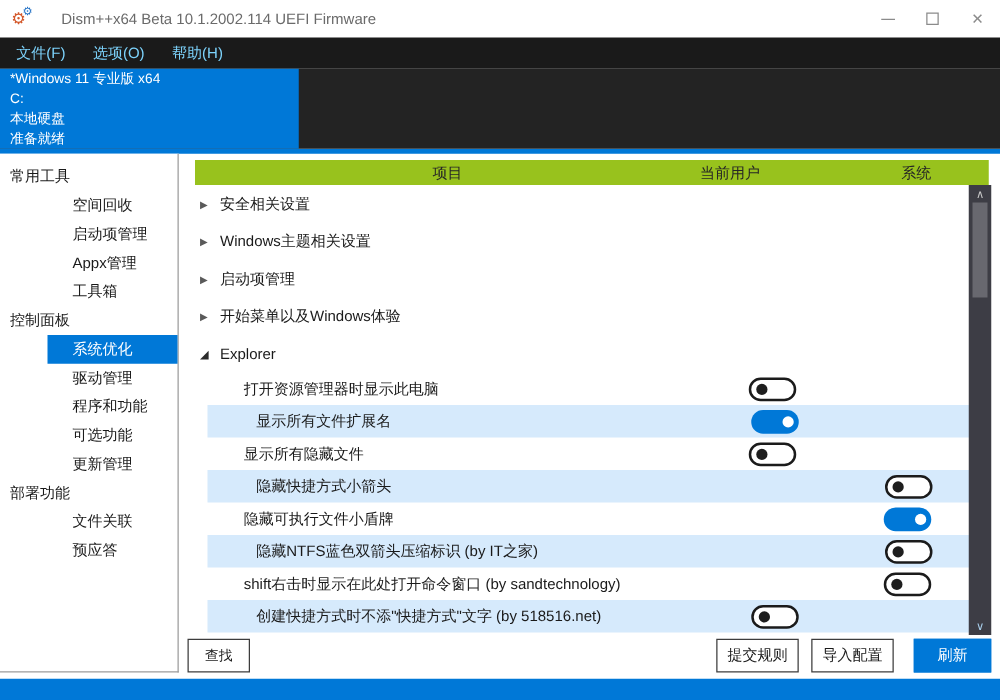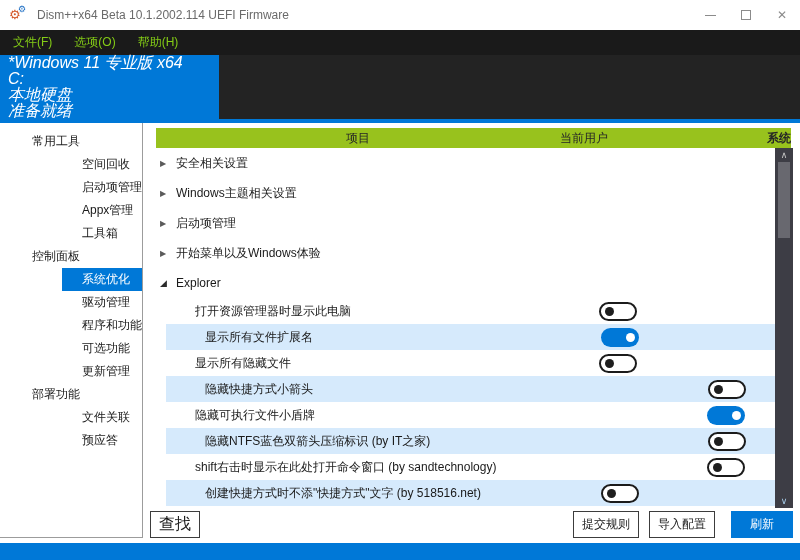--- a/index.html
+++ b/index.html
@@ -5,51 +5,51 @@
   * { margin:0; padding:0; box-sizing:border-box; }
   html,body { width:800px; height:560px; overflow:hidden; background:#fff;
               font-family:"Liberation Sans","DejaVu Sans",sans-serif; }
   .window { position:relative; width:800px; height:560px; background:#fff; }
 
   
   .titlebar { height:30px; display:flex; align-items:center; background:#fff; }
   .app-icon { position:relative; width:20px; height:18px; margin-left:9px; }
   .gear-big { position:absolute; left:0; top:2px; font-size:13px; color:#d4582a; line-height:14px; }
   .gear-small { position:absolute; left:9px; top:-2px; font-size:9px; color:#1f6fc4; line-height:10px; }
-  .title-text { margin-left:8px; font-size:12px; color:#6a6a6a; }
+  .title-text { margin-left:20px; font-size:12px; color:#6a6a6a; }
   .win-controls { margin-left:auto; display:flex; height:30px; }
   .win-btn { width:36px; height:30px; display:flex; align-items:center; justify-content:center; color:#8b8b8b; }
   .glyph-min { display:block; width:11px; border-top:1px solid #8b8b8b; }
   .glyph-max { display:block; width:10px; height:10px; border:1px solid #8b8b8b; }
   .glyph-close { font-size:12px; }
 
   
   .menubar { height:25px; background:#1a1a1a; display:flex; align-items:center; padding-left:2px; }
-  .menu-item { color:#84cc16; font-size:12px; padding:0 11px; height:100%; display:flex; align-items:center; }
+  .menu-item { color:#7dd3fc; font-size:12px; padding:0 11px; height:100%; display:flex; align-items:center; }
 
   
   .band { height:64px; background:#232323; position:relative; }
-  .target-card { position:absolute; left:0; top:0; width:219px; height:64px; background:#0078d7;
-                 color:#fff; font-size:16px; line-height:16px; padding:0 0 0 8px;font-style:italic; }
+  .target-card { position:absolute; left:0; top:0; width:239px; height:64px; background:#0078d7;
+                 color:#fff; font-size:11px; line-height:16px; padding:0 0 0 8px; }
   .band-underline { height:4px; background:#0078d7; }
 
   
   .sidebar { position:absolute; left:0; top:123px; width:143px; height:415px; background:#fff;
-             border-right:1px solid #9c9c9c; border-bottom:1px solid #9c9c9c; padding-top:7px;padding-left:24px; }
+             border-right:1px solid #9c9c9c; border-bottom:1px solid #9c9c9c; padding-top:7px; }
   .side-row { height:23px; display:flex; align-items:center; font-size:12px; color:#1a1a1a; }
   .side-row.header { padding-left:8px; }
   .side-row.item { padding-left:20px;margin-left:38px; }
   .side-row.selected { background:#0078d7; color:#fff; }
 
   
   .list-header { position:absolute; left:156px; top:128px; width:635px; height:20px;
                  background:#98c21d; display:flex; align-items:center; font-size:12px; color:#262626; }
   .lh-item { width:404px; text-align:center; }
   .lh-user { width:115px; }
-  .lh-sys  { flex:1; text-align:right;font-weight:bold; }
+  .lh-sys  { flex:1; text-align:center; }
 
   
   .list { position:absolute; left:156px; top:148px; width:621px; height:360px; overflow:hidden; }
   .row { display:flex; align-items:center; font-size:12px; color:#1a1a1a; }
   .row.group { height:30px; }
   .row.child { height:26px; }
   .row.alt { background:#d6eafc;margin-left:10px; }
   .cell-item { width:404px; display:flex; align-items:center; padding-left:4px; }
   .row.child .cell-item { padding-left:39px; }
   .cell-user { width:115px; display:flex; justify-content:center; }
@@ -65,21 +65,21 @@
   .toggle.on .knob { position:absolute; right:4px; top:5px; width:9px; height:9px; border-radius:50%; background:#fff; }
 
   
   .scrollbar { position:absolute; left:775px; top:148px; width:18px; height:360px; background:#3d3d45; }
   .scroll-up { position:absolute; top:1px; left:0; width:18px; text-align:center; color:#c9c9c9; font-size:9px; line-height:12px; }
   .scroll-thumb { position:absolute; top:14px; left:3px; width:12px; height:76px; background:#68686f; }
   .scroll-down { position:absolute; bottom:1px; left:0; width:18px; text-align:center; color:#a9cfec; font-size:9px; line-height:12px; }
 
   
   .find-btn { position:absolute; left:150px; top:511px; width:50px; height:27px; background:#fff;
-              border:1px solid #3c3c3c; font-size:16px; display:flex; align-items:center; justify-content:center; color:#1a1a1a; }
+              border:1px solid #3c3c3c; font-size:11px; display:flex; align-items:center; justify-content:center; color:#1a1a1a; }
   .right-btns { position:absolute; right:7px; top:511px; display:flex; align-items:center; }
   .btn { height:27px; min-width:59px; padding:0 8px; background:#fff; border:1px solid #3c3c3c;
          font-size:12px; display:flex; align-items:center; justify-content:center; color:#1a1a1a; margin-left:10px; }
   .btn.primary { background:#0078d7; border-color:#0078d7; color:#fff; min-width:62px; margin-left:16px; }
 
   .statusbar { position:absolute; left:0; top:543px; width:800px; height:17px; background:#0078d7; }
 </style>
 </head>
 <body>
 

